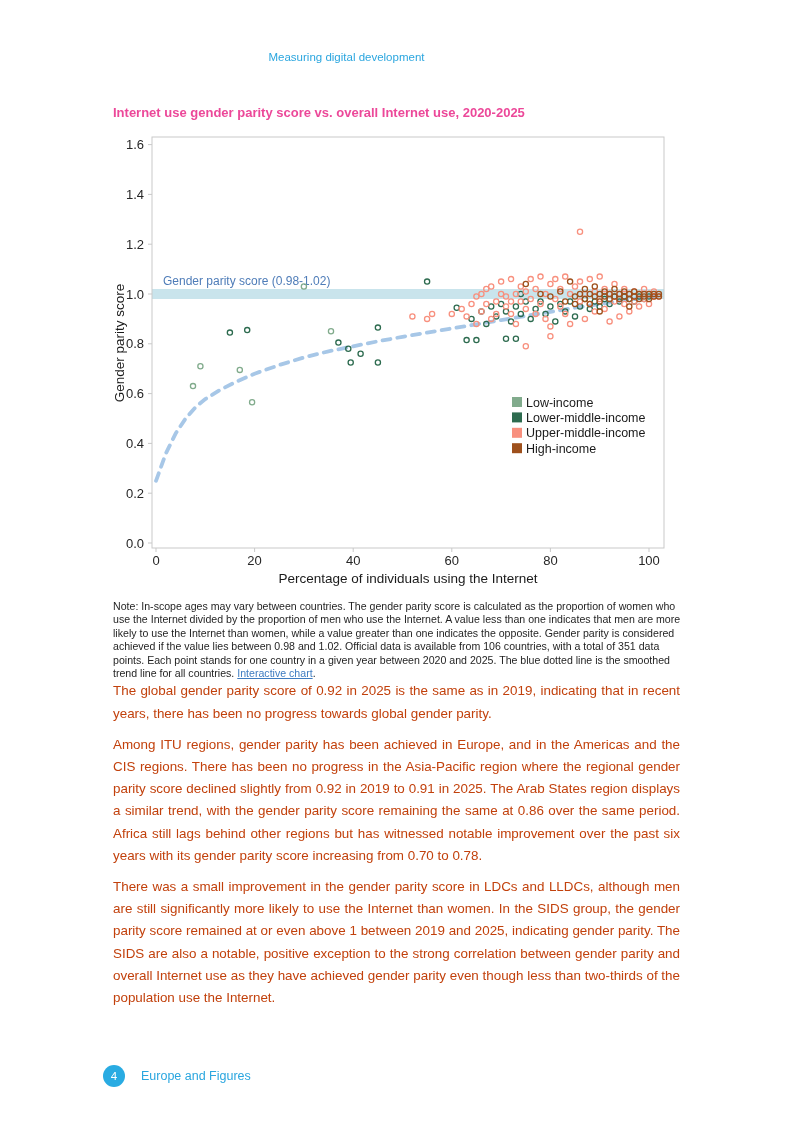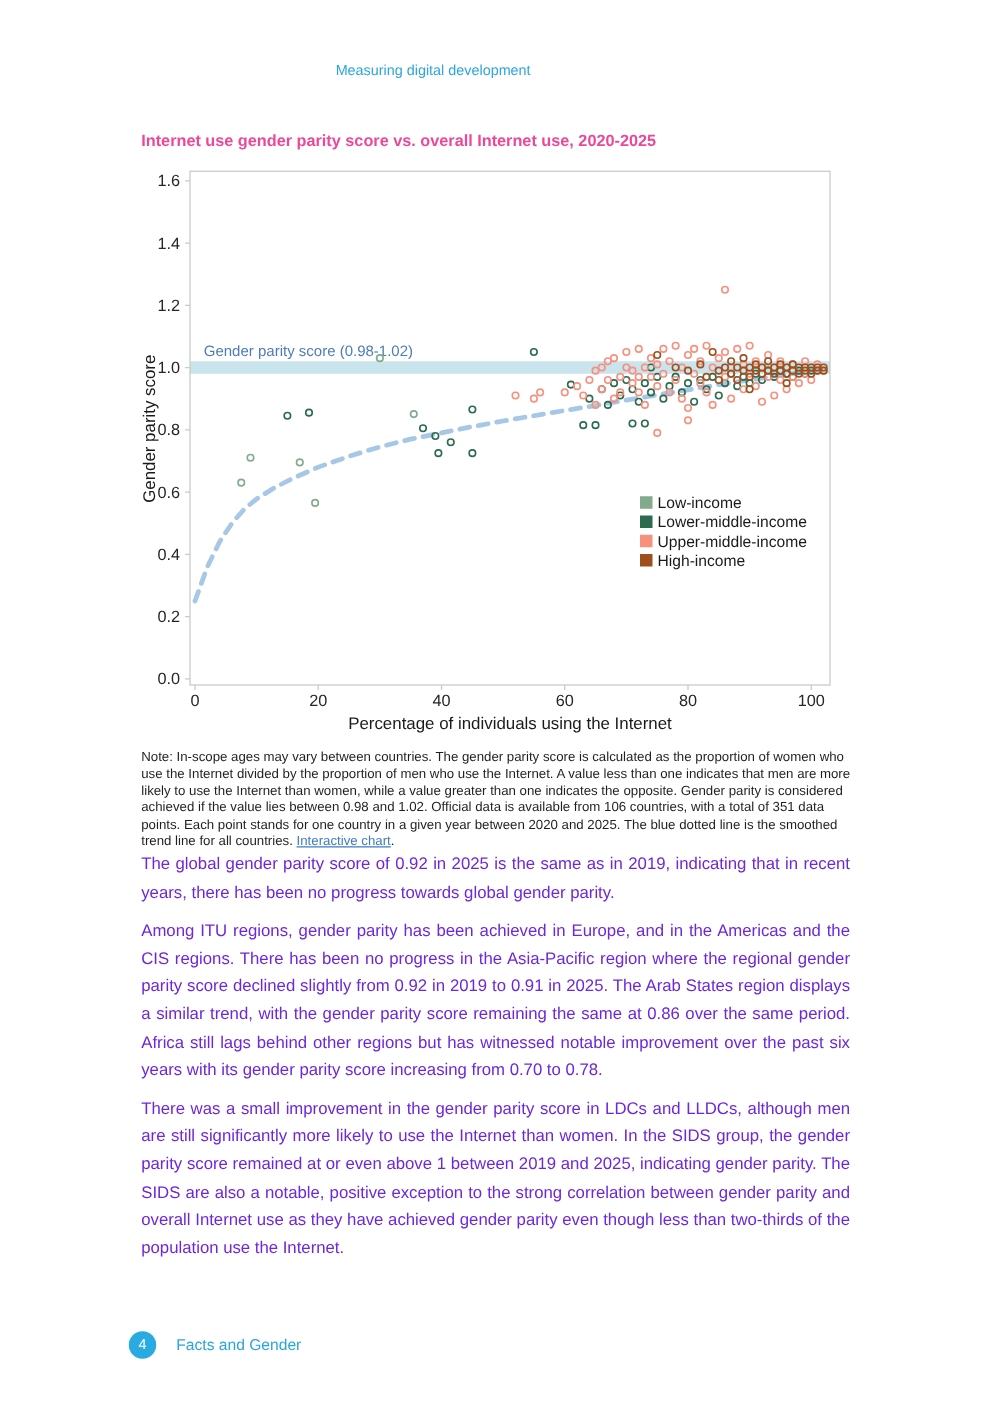--- a/index.html
+++ b/index.html
@@ -4,21 +4,21 @@
 <style>
   html,body{margin:0;padding:0;background:#ffffff;}
   body{width:793px;height:1121px;position:relative;font-family:"Liberation Sans",sans-serif;color:#212121;overflow:hidden;}
   .page-header{position:absolute;top:51px;left:0;width:693px;text-align:center;font-size:11.5px;color:#2BA6DF;}
   .chart-title{position:absolute;top:105px;left:113px;width:580px;font-size:13px;font-weight:bold;color:#ec4899;}
   .chart-wrap{position:absolute;left:110px;top:133px;width:585px;height:465px;}
   .text-col{position:absolute;left:113px;top:600px;width:576px;}
   .note{font-size:10.6px;line-height:13.4px;color:#1f1f1f;text-align:left;}
   .note a{color:#3E7CC1;text-decoration:underline;}
   .source-line{font-size:10.6px;line-height:13.4px;color:#1f1f1f;margin-bottom:14px;}
-  .body-par{font-size:13.4px;line-height:22.2px;color:#6d28d9;text-align:justify;margin:0 0 9px 0;width:567px;}
+  .body-par{font-size:13.4px;line-height:22.2px;color:#c2410c;text-align:justify;margin:0 0 9px 0;width:567px;}
   .footer{position:absolute;left:103px;top:1065px;display:flex;align-items:center;}
   .page-num{width:22px;height:22px;border-radius:50%;background:#29ABE2;color:#ffffff;font-size:11.5px;display:flex;align-items:center;justify-content:center;}
   .footer-label{margin-left:16px;font-size:12.5px;color:#2AA6DF;}
   svg text{font-family:"Liberation Sans",sans-serif;}
 </style>
 </head>
 <body>
 
 <div class="page-header">Measuring digital development</div>
 
@@ -261,14 +261,14 @@
 <div class="text-col">
   <div class="note"><span>Note: In-scope ages may vary between countries. The gender parity score is calculated as the proportion of women who use the Internet divided by the proportion of men who use the Internet. A value less than one indicates that men are more likely to use the Internet than women, while a value greater than one indicates the opposite. Gender parity is considered achieved if the value lies between 0.98 and 1.02. Official data is available from 106 countries, with a total of 351 data points. Each point stands for one country in a given year between 2020 and 2025. The blue dotted line is the smoothed trend line for all countries. </span><a href="#">Interactive chart</a><span>.</span></div>
 
   <p class="body-par">The global gender parity score of 0.92 in 2025 is the same as in 2019, indicating that in recent years, there has been no progress towards global gender parity.</p>
   <p class="body-par">Among ITU regions, gender parity has been achieved in Europe, and in the Americas and the CIS regions. There has been no progress in the Asia-Pacific region where the regional gender parity score declined slightly from 0.92 in 2019 to 0.91 in 2025. The Arab States region displays a similar trend, with the gender parity score remaining the same at 0.86 over the same period. Africa still lags behind other regions but has witnessed notable improvement over the past six years with its gender parity score increasing from 0.70 to 0.78.</p>
   <p class="body-par">There was a small improvement in the gender parity score in LDCs and LLDCs, although men are still significantly more likely to use the Internet than women. In the SIDS group, the gender parity score remained at or even above 1 between 2019 and 2025, indicating gender parity. The SIDS are also a notable, positive exception to the strong correlation between gender parity and overall Internet use as they have achieved gender parity even though less than two-thirds of the population use the Internet.</p>
 </div>
 
 <div class="footer">
   <div class="page-num">4</div>
-  <div class="footer-label">Facts and Gender</div>
+  <div class="footer-label">Europe and Figures</div>
 </div>
 
 </body></html>

